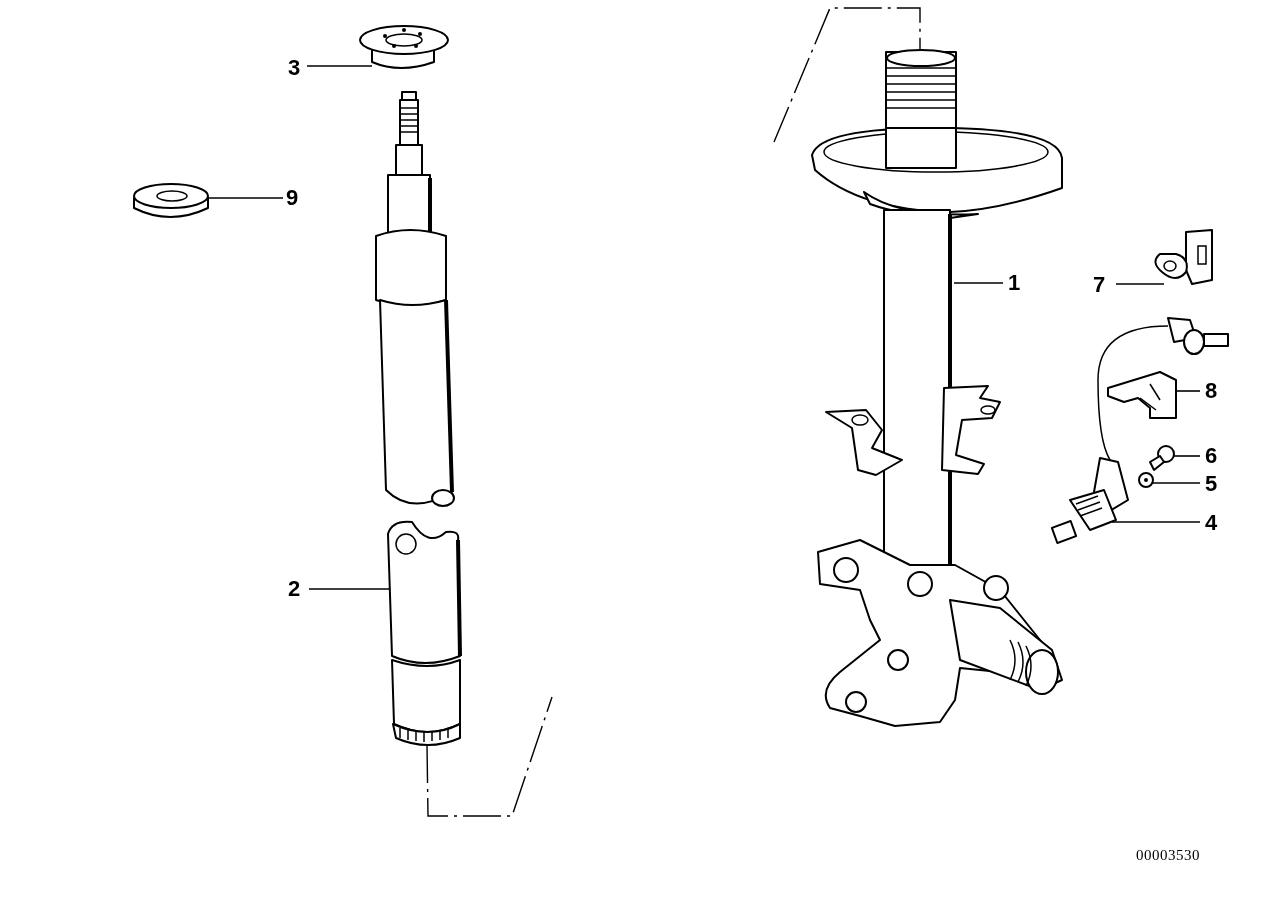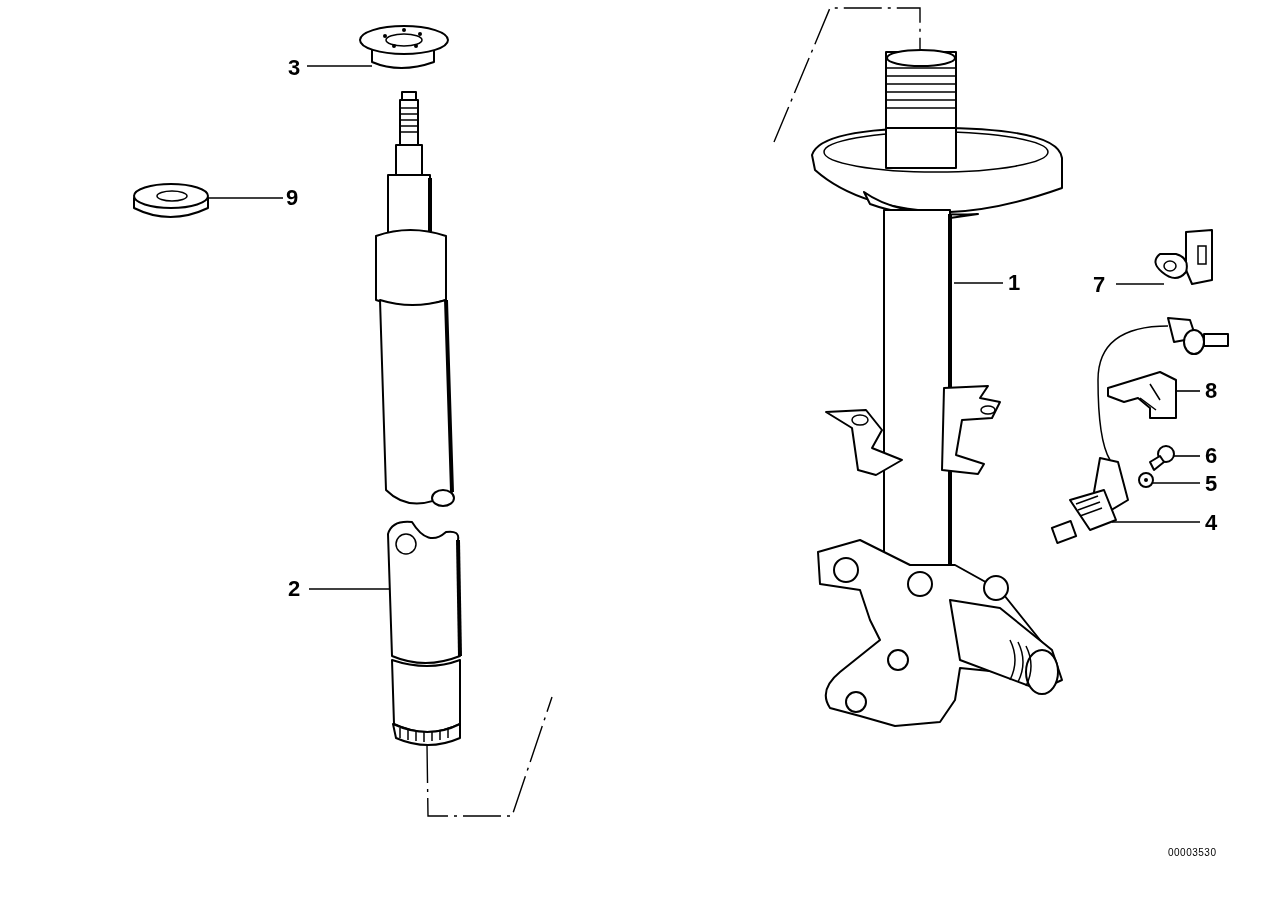--- a/index.html
+++ b/index.html
@@ -1,19 +1,19 @@
 <!DOCTYPE html>
 <html><head>
 <meta charset="utf-8">
 <style>
   html, body { margin: 0; padding: 0; background: #ffffff; }
   body { width: 1288px; height: 910px; position: relative; overflow: hidden; font-family: "Liberation Sans", sans-serif; }
   #diagram { position: absolute; left: 0; top: 0; width: 1288px; height: 910px; }
   .callout { position: absolute; font-family: "Liberation Sans", sans-serif; font-weight: bold; font-size: 22px; color: #000; line-height: 1; }
-  .catalog { position: absolute; font-family: Liberation Sans, sans-serif; font-size: 10px; color: #000; letter-spacing: 0.5px; margin-left: 32px; }
+  .catalog { position: absolute; font-family: Liberation Serif, serif; font-size: 15px; color: #000; letter-spacing: 0.5px; }
   svg .s { fill: #fff; stroke: #000; stroke-width: 2; stroke-linejoin: round; }
   svg .t { fill: none; stroke: #000; stroke-width: 1.5; }
   svg .thick { fill: none; stroke: #000; stroke-width: 4; }
   svg .lead { fill: none; stroke: #000; stroke-width: 1.6; }
   svg .dash { fill: none; stroke: #000; stroke-width: 1.4; stroke-dasharray: 38 6 3 6; }
   svg .blk { fill: #000; }
 </style>
 </head>
 <body>
 

